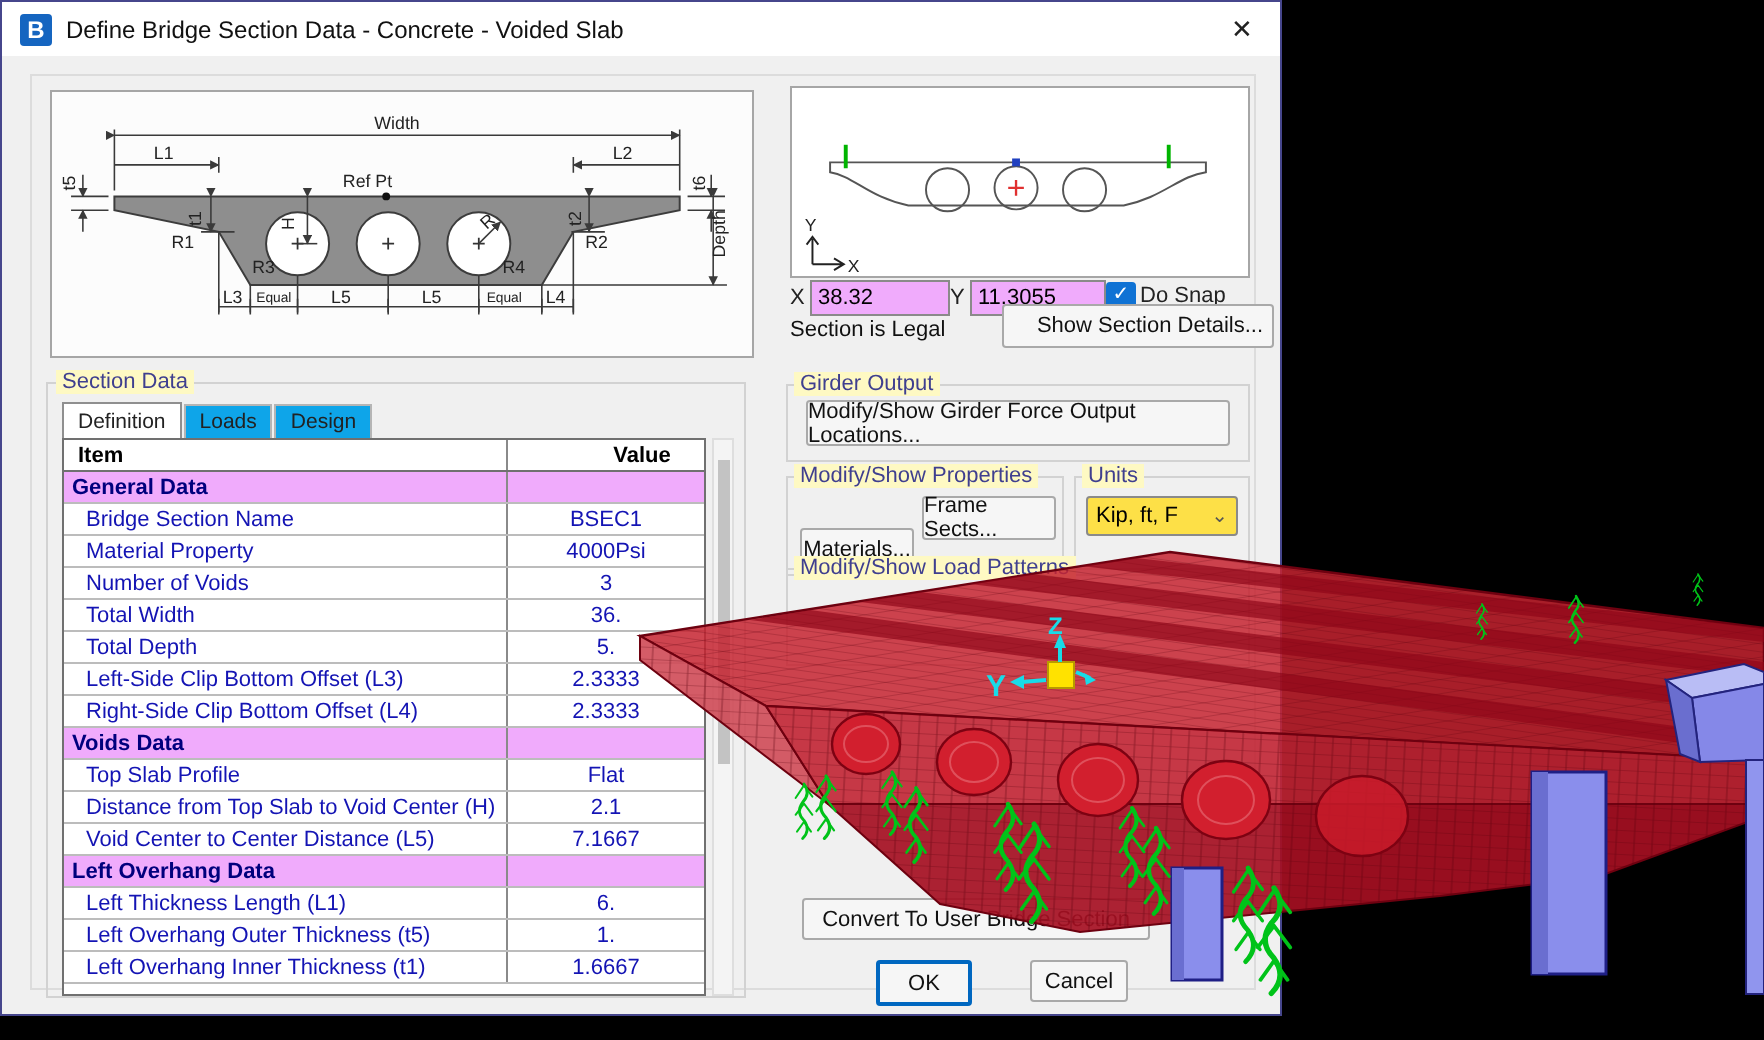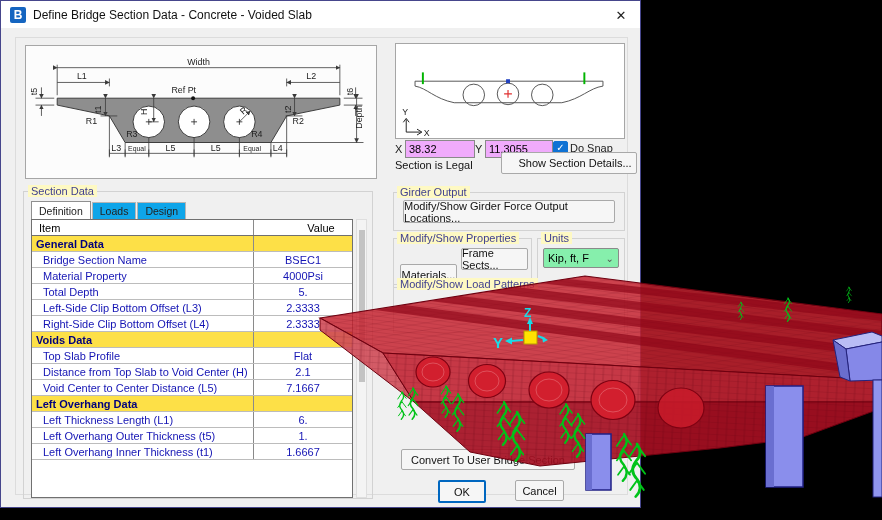--- a/index.html
+++ b/index.html
@@ -27,32 +27,32 @@
        align-items:center;justify-content:center;color:#111;}
   .btn.default{border:2px solid #0067c0;}
   
   .tabs{left:30px;top:200px;height:18px;display:flex;align-items:center;}
   .tab{padding:2px 7px 2px 7px;font-size:10.5px;border:1px solid #b5b5b5;border-bottom:none;background:#0ea5e9;
        margin-right:1px;color:#222;}
   .tab.active{background:#fff;border-color:#8f8f8f;padding-top:3px;position:relative;z-index:3;}
   
   .dtable{left:30px;top:218px;width:322px;height:279px;background:#fff;border:1px solid #707070;
           overflow:hidden;box-sizing:border-box;}
-  .thead{display:flex;height:15px;border-bottom:1px solid #707070;font-weight:normal;gap:36px;}
+  .thead{display:flex;height:15px;border-bottom:1px solid #707070;font-weight:bold;gap:36px;}
   .thead .c1,.trow .c1{width:222px;border-right:1px solid #8a8a8a;box-sizing:border-box;padding-left:7px;
         display:flex;align-items:center;overflow:hidden;white-space:nowrap;}
   .thead .c2,.trow .c2{flex:1;display:flex;align-items:center;justify-content:center;overflow:hidden;}
   .trow{display:flex;height:15px;border-bottom:1px solid #bcbcbc;color:#1414b4;}
   .trow .c1{padding-left:11px;}
-  .trow.sect{background:#fde047;color:#00007d;font-weight:bold;}
+  .trow.sect{background:#f0abfc;color:#00007d;font-weight:bold;}
   .trow.sect .c1{padding-left:4px;}
   .scrollbar{left:355px;top:218px;width:11px;height:279px;background:#f4f4f4;border:1px solid #dedede;box-sizing:border-box;}
   .thumb{position:absolute;left:2px;top:10px;width:6px;height:152px;background:#c3c3c3;}
   .status-text{font-size:11px;color:#111;}
-  .select{background:#86efac;border:1px solid #8a8a8a;font-size:11px;display:flex;align-items:center;
+  .select{background:#fde047;border:1px solid #8a8a8a;font-size:11px;display:flex;align-items:center;
           padding:0 4px;justify-content:space-between;border-radius:2px;}
   .sel-arrow{color:#555;font-size:10px;}
   
   #bridge3d{left:0;top:0;z-index:30;pointer-events:none;}
   svg text{font-family:"Liberation Sans","DejaVu Sans",sans-serif;}
 </style>
 </head>
 <body>
 
 <div class="abs dialog">
@@ -204,20 +204,28 @@
           <div class="c1">General Data</div>
           <div class="c2"></div>
         </div>
         <div class="trow">
           <div class="c1">Bridge Section Name</div>
           <div class="c2">BSEC1</div>
         </div>
         <div class="trow">
           <div class="c1">Material Property</div>
           <div class="c2">4000Psi</div>
+        </div>
+        <div class="trow">
+          <div class="c1">Number of Voids</div>
+          <div class="c2">3</div>
+        </div>
+        <div class="trow">
+          <div class="c1">Total Width</div>
+          <div class="c2">36.</div>
         </div>
         <div class="trow">
           <div class="c1">Total Depth</div>
           <div class="c2">5.</div>
         </div>
         <div class="trow">
           <div class="c1">Left-Side Clip Bottom Offset (L3)</div>
           <div class="c2">2.3333</div>
         </div>
         <div class="trow">

